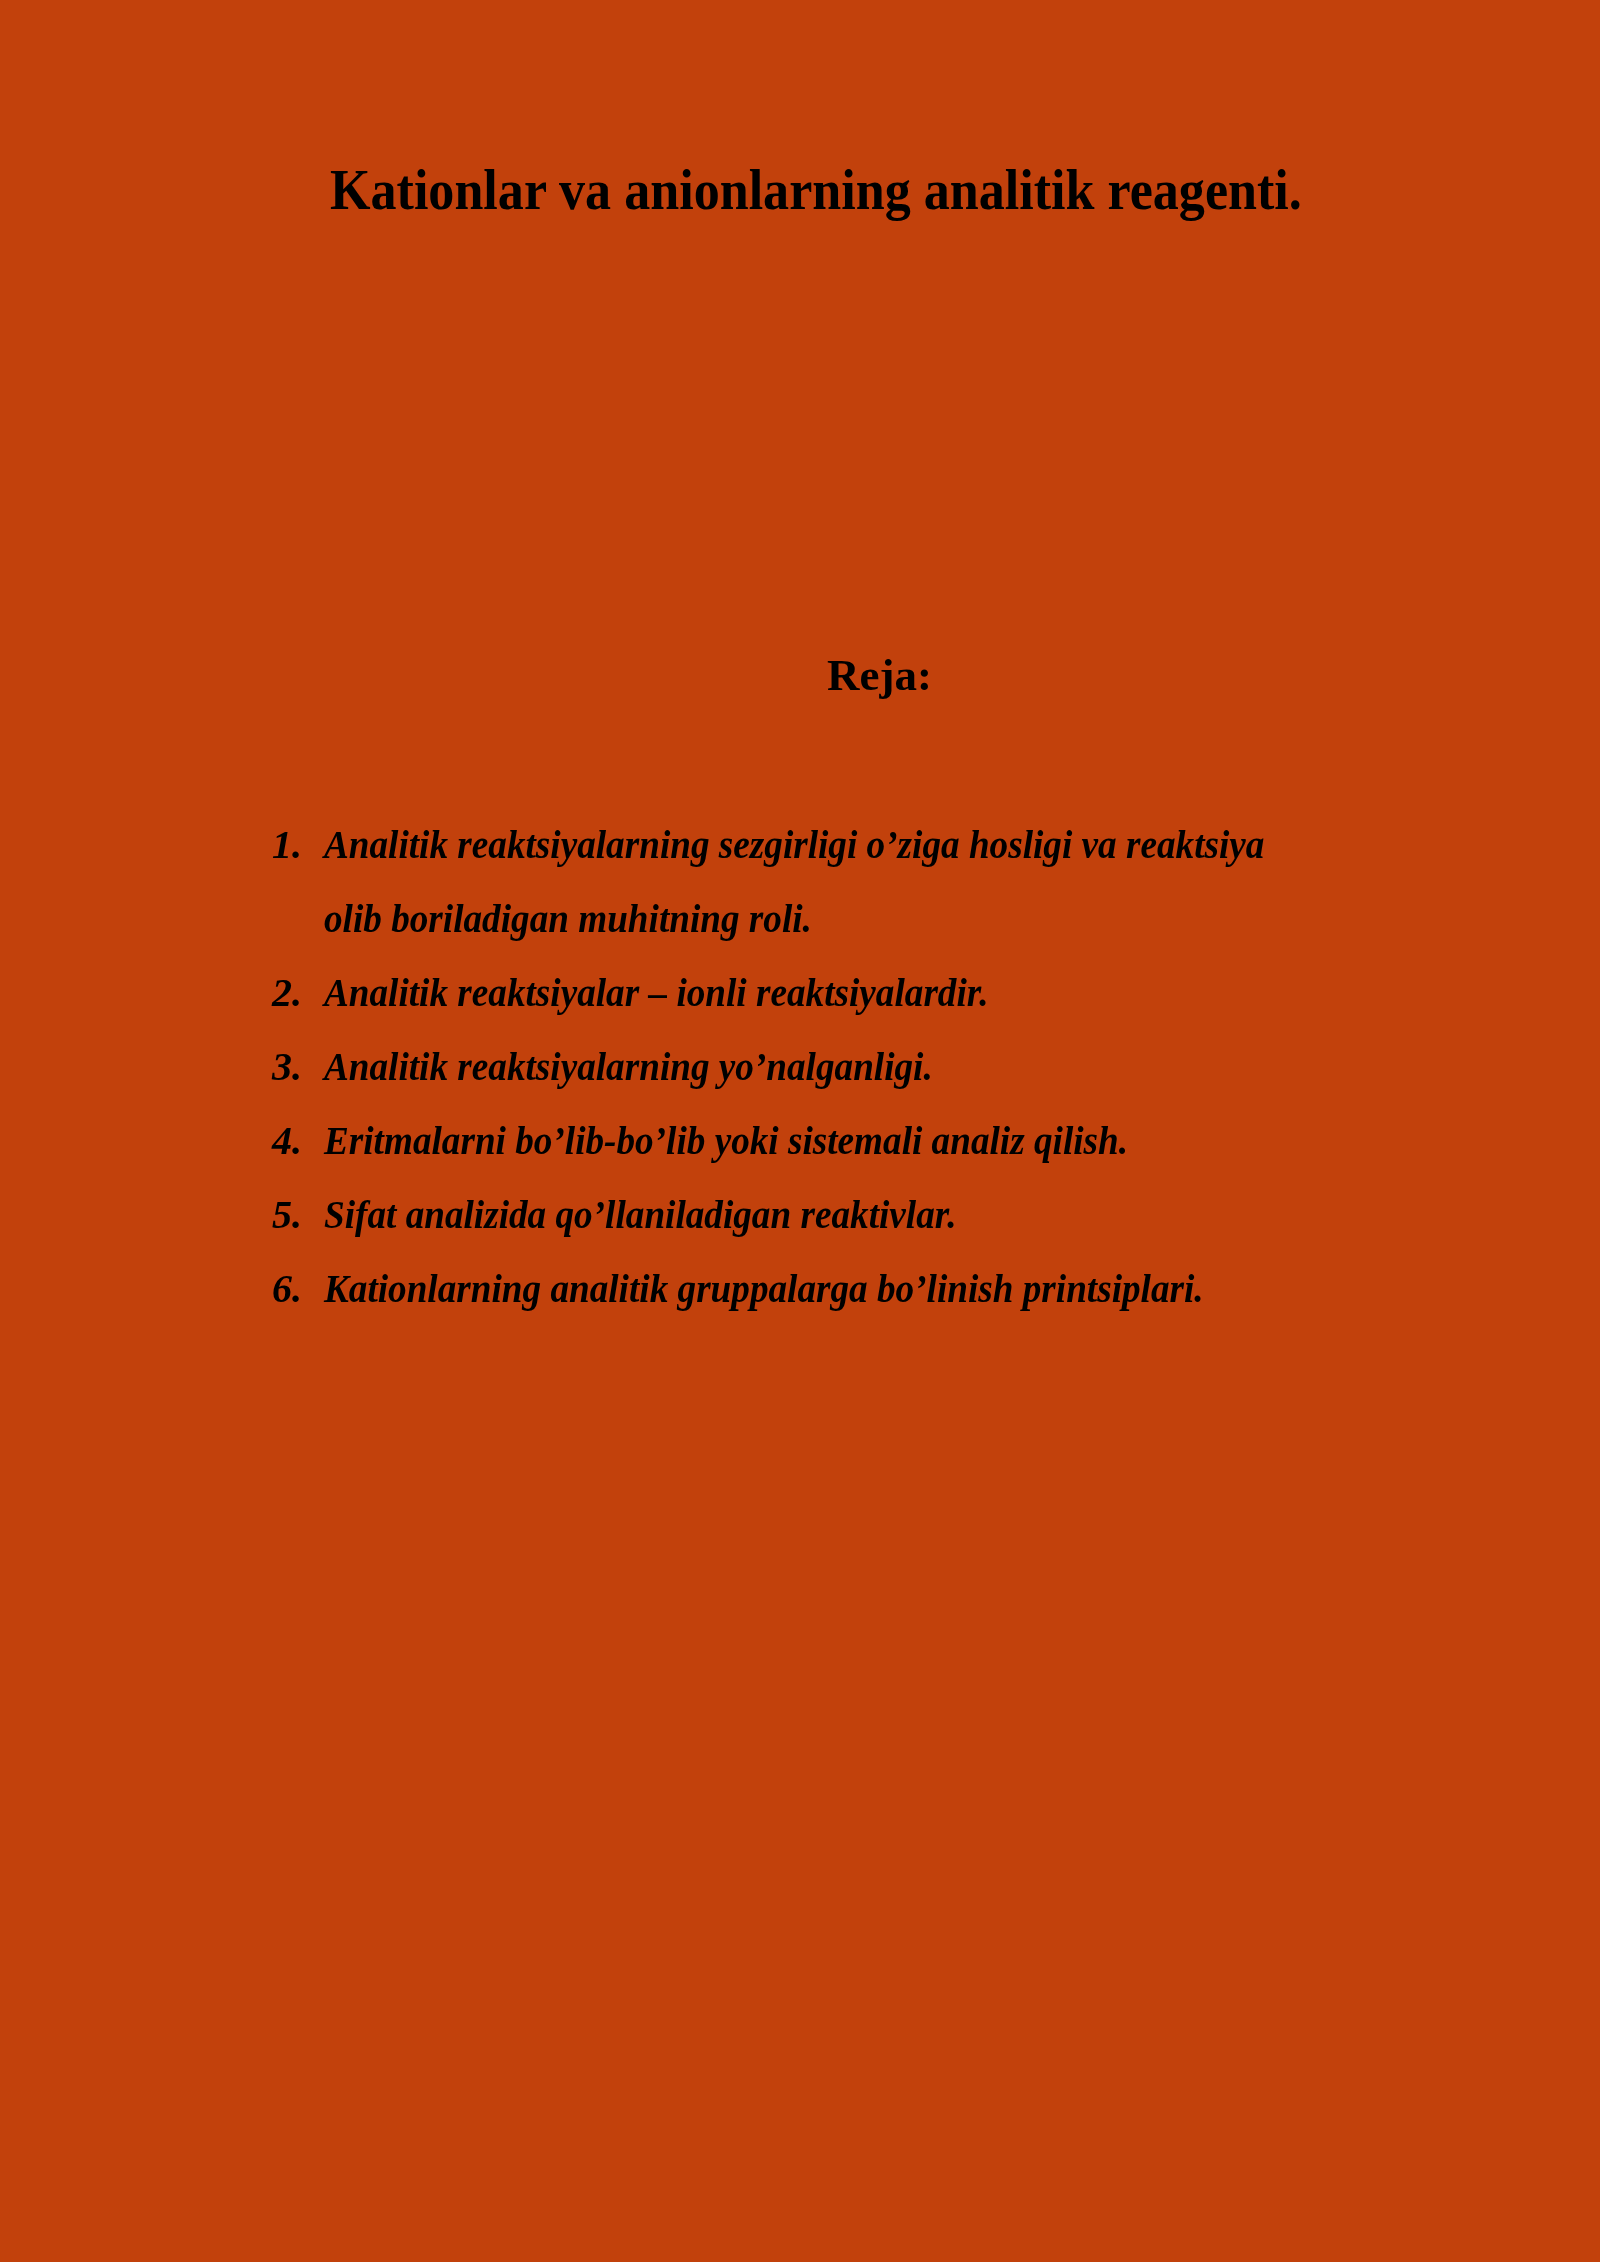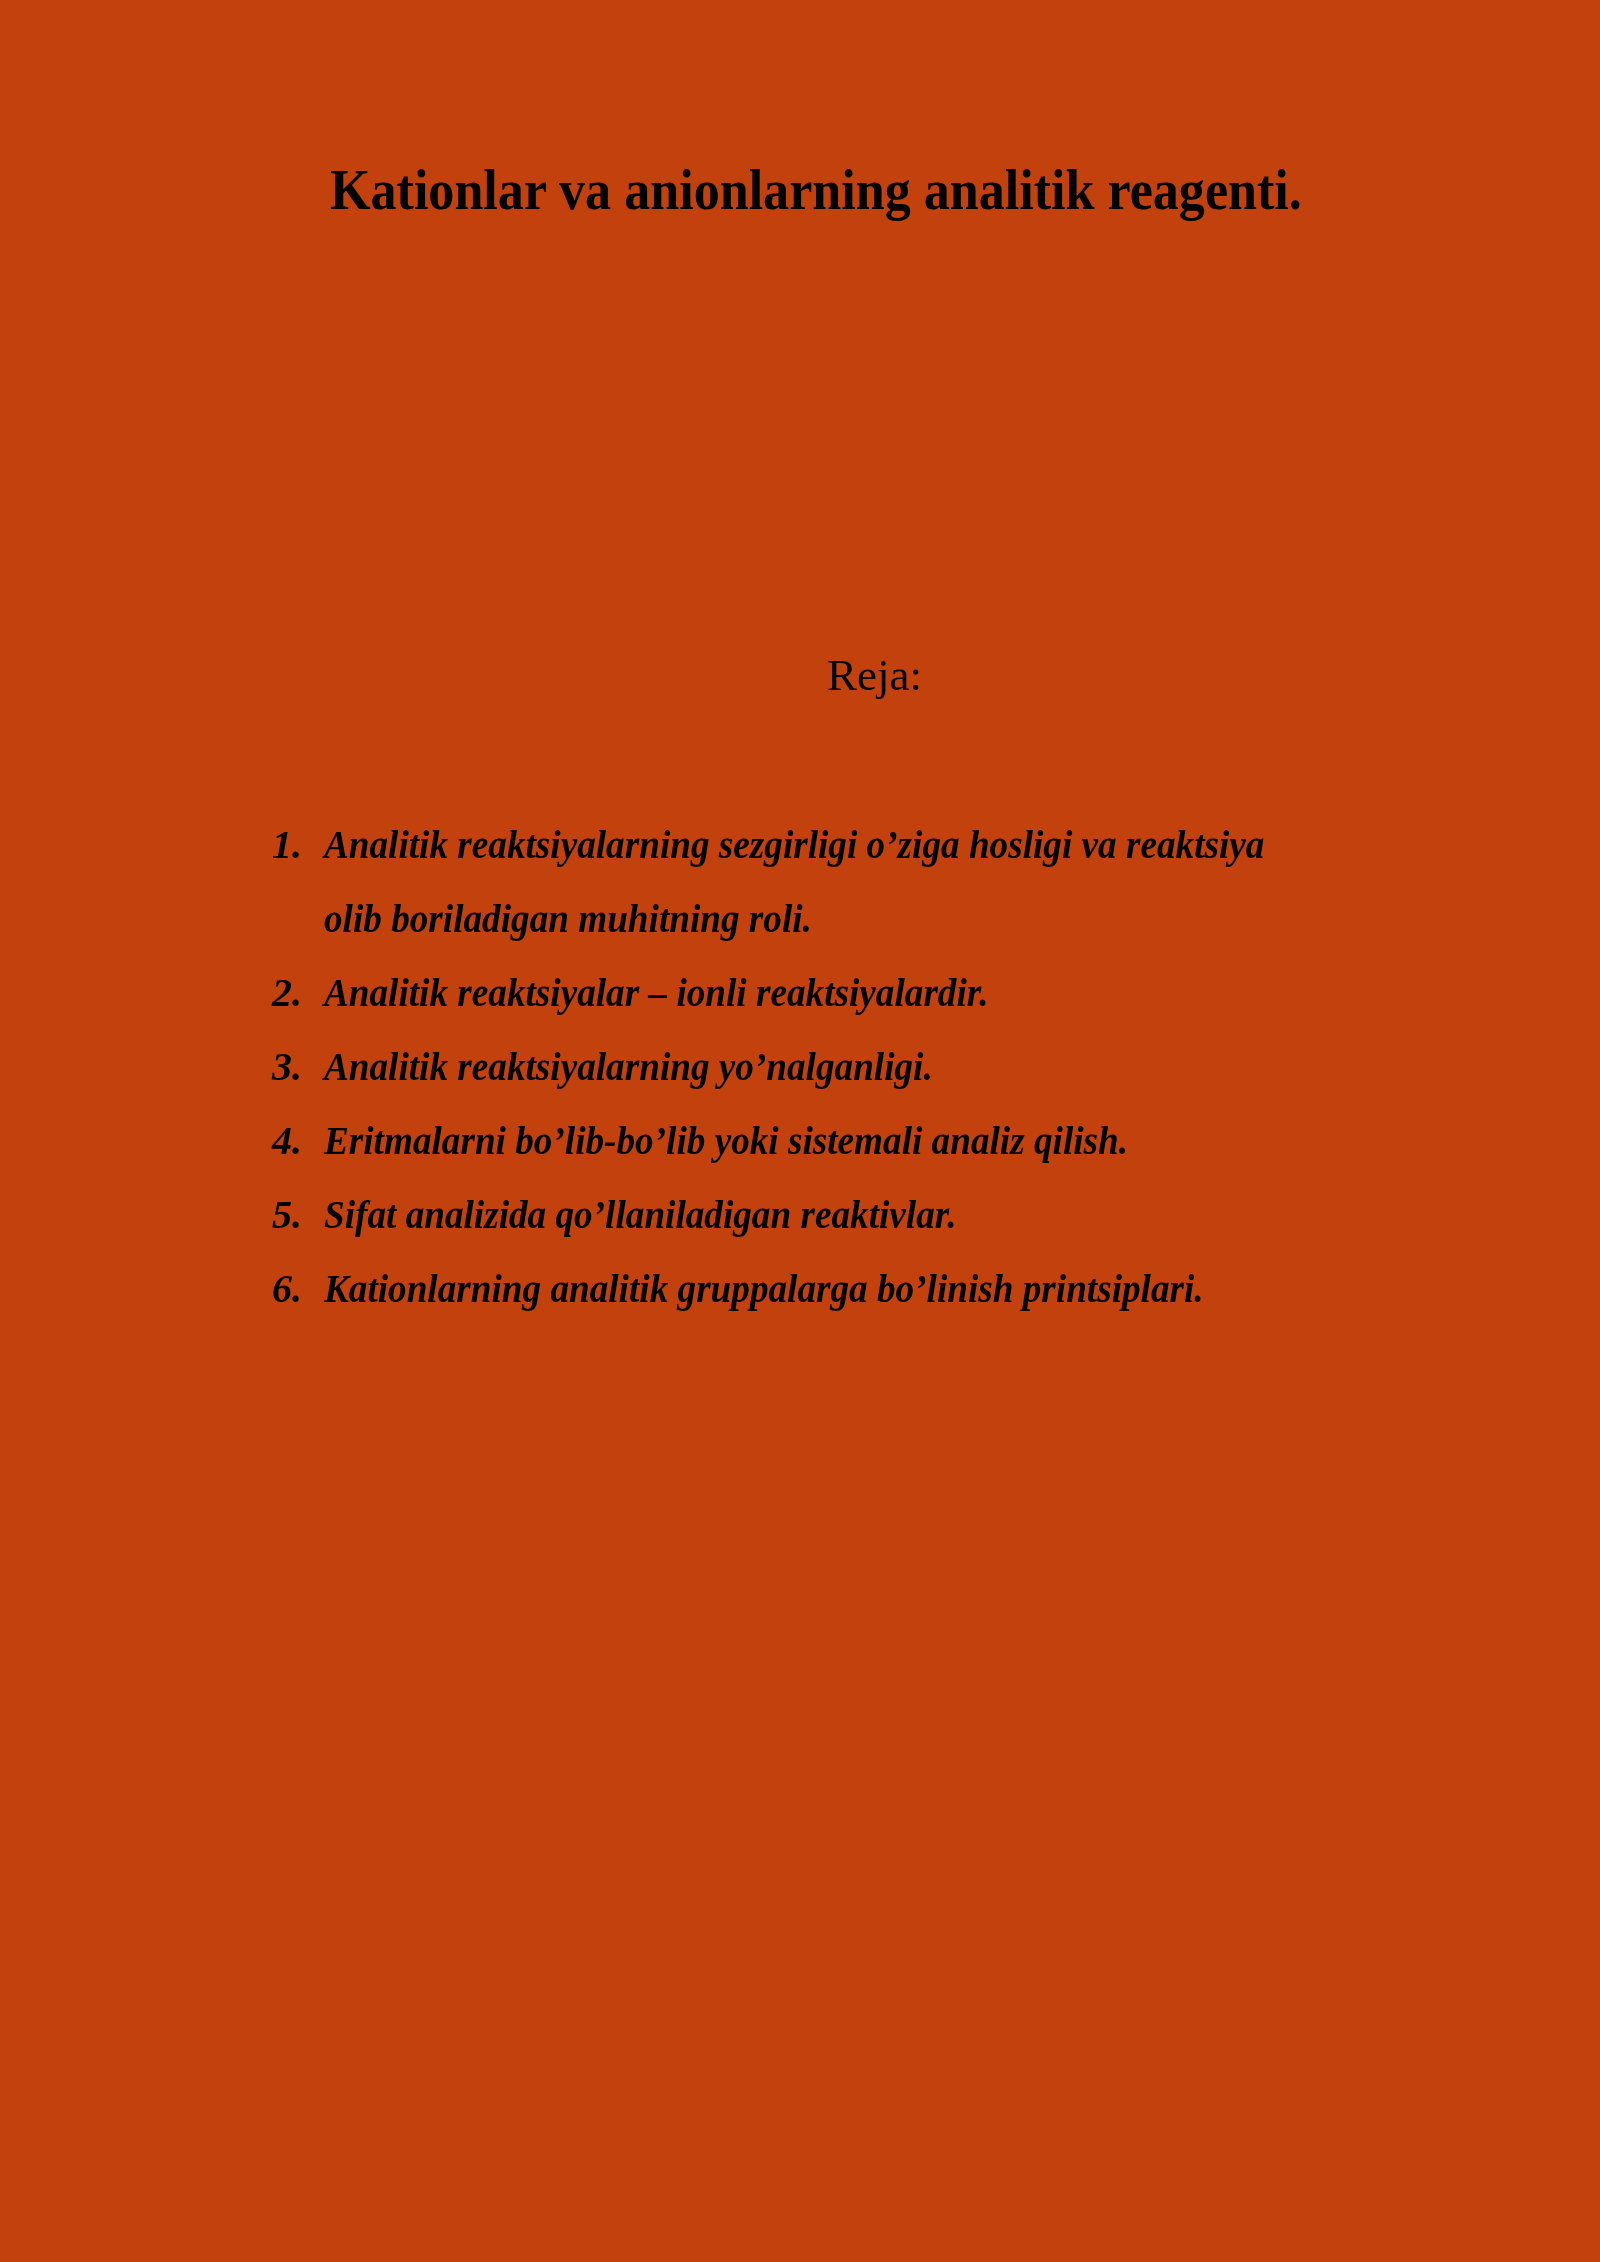--- a/index.html
+++ b/index.html
@@ -34,21 +34,21 @@
       white-space: nowrap;
       letter-spacing: 0px;
       transform: scaleX(0.93);
       transform-origin: left center;
     }
     .plan-heading {
       position: absolute;
       left: 827px;
       top: 645px;
       font-size: 45px;
-      font-weight: normal;
+      font-weight: bold;
       line-height: 60px;
       white-space: nowrap;
     }
     .plan-list {
       position: absolute;
       left: 272px;
       top: 808px;
       width: 1200px;
       margin: 0;
       padding: 0;

